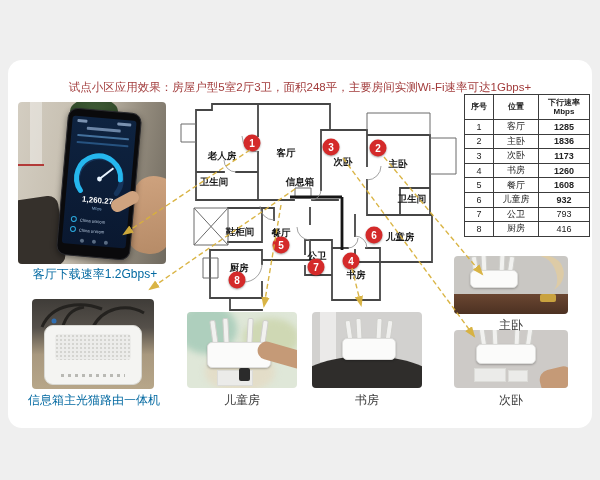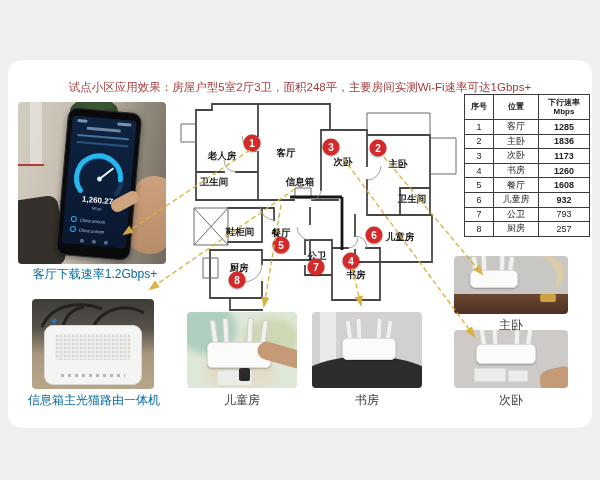--- a/index.html
+++ b/index.html
@@ -232,21 +232,21 @@
             <td class="b">932</td>
           </tr>
           <tr>
             <td>7</td>
             <td>公卫</td>
             <td>793</td>
           </tr>
           <tr>
             <td>8</td>
             <td>厨房</td>
-            <td>257</td>
+            <td>416</td>
           </tr>
         </tbody>
     </table>
 
     <div class="photo p-modem">
       <svg width="122" height="30" style="position:absolute;left:0;top:0">
         <path d="M10,28 C20,4 50,2 70,10 M60,30 C70,8 95,4 112,14 M30,30 C34,16 40,10 52,8" stroke="#24221f" stroke-width="3" fill="none"></path>
         <circle cx="22" cy="22" r="2.5" fill="#2f6fb3"></circle>
       </svg>
       <div class="modem">

